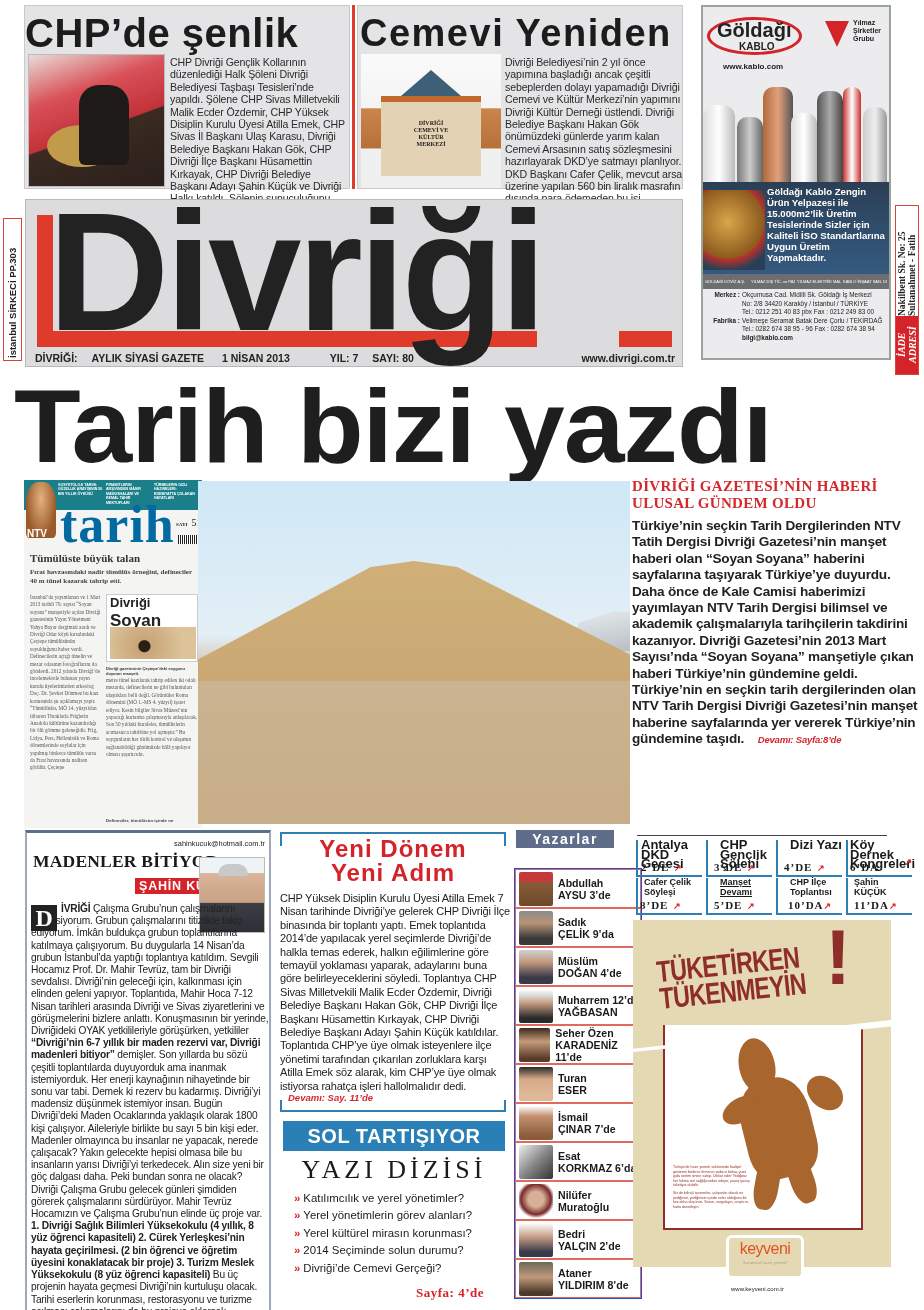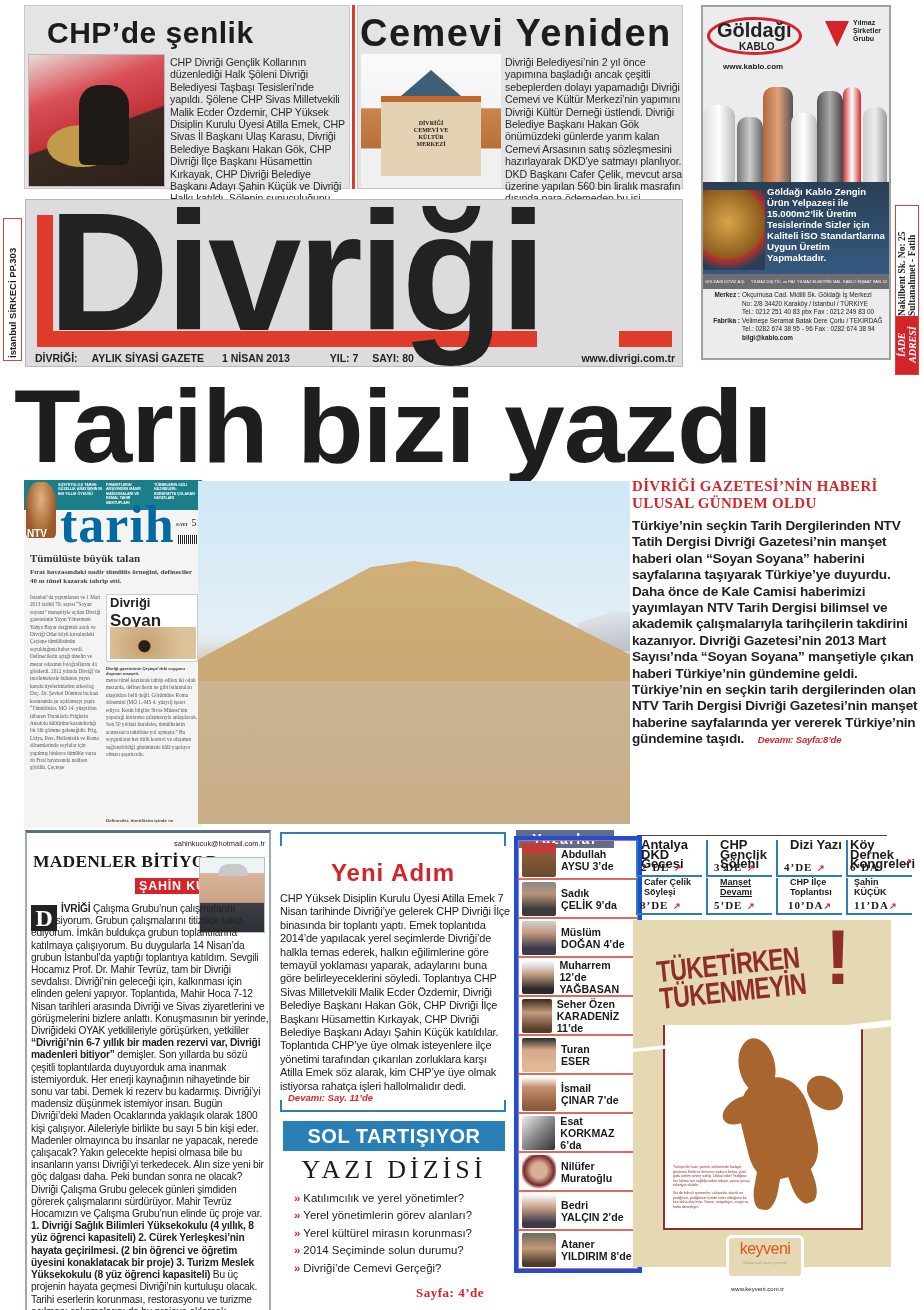--- a/index.html
+++ b/index.html
@@ -43,21 +43,21 @@
   .page-ref .lbl { font-family: "Liberation Sans", sans-serif; font-weight: bold; font-size: 13px; line-height: 9.6px; color: #1a1a1a; }
   .page-ref .num { font-family: "Liberation Serif", serif; font-weight: bold; font-size: 11px; color: #1a1a1a; letter-spacing: 1px; }
   .page-ref .arr { color: #d4282c; font-size: 9px; font-weight: bold; }
 
   .bullet { color: #d4282c; font-weight: bold; margin-right: 3px; }
 </style>
 </head>
 <body>
 
 <div class="abs story-box" style="left:24px;top:5px;width:326px;height:184px;">
-  <div class="abs story-title" style="left:22px;top:7px;font-size:30px;">CHP’de şenlik</div>
+  <div class="abs story-title" style="left:0;top:7px;font-size:40px;">CHP’de şenlik</div>
   <div class="abs photo-guitar" style="left:3px;top:48px;width:137px;height:133px;border:1px solid #bbb;">
     <div class="abs" style="left:18px;top:70px;width:70px;height:42px;border-radius:50%;background:#c29b4a;"></div>
     <div class="abs" style="left:50px;top:30px;width:50px;height:80px;border-radius:20px 20px 6px 6px;background:#1e1a18;"></div>
   </div>
   <div class="abs story-text" style="left:145px;top:50px;width:178px;">
     <span>CHP Divriği Gençlik Kollarının düzenlediği Halk Şöleni Divriği Belediyesi Taşbaşı Tesisleri’nde yapıldı.  Şölene CHP Sivas Milletvekili Malik Ecder Özdemir, CHP Yüksek Disiplin Kurulu Üyesi Atilla Emek, CHP Sivas İl Başkanı Ulaş Karasu, Divriği Belediye Başkanı Hakan Gök, CHP Divriği İlçe Başkanı Hüsamettin Kırkayak, CHP Divriği Belediye Başkanı Adayı Şahin Küçük ve Divriği Halkı katıldı. Şölenin sunuculuğunu Cemal Özgür Taşkıran yaptı.</span>
     <span class="cont">Devamı: Sayfa:11’de</span>
   </div>
 </div>
 
@@ -203,39 +203,40 @@
   <div class="abs col-text" style="left:4px;top:70px;width:238px;">
     <span class="abs" style="left:0;top:2px;width:26px;height:26px;background:#222;color:#fff;font-family:'Liberation Serif',serif;font-weight:bold;font-size:24px;line-height:26px;text-align:center;">D</span>
     <div style="text-indent:30px;">
       <b>İVRİĞİ</b><span> Çalışma Grubu’nun çalışmalarını önemsiyorum. Grubun çalışmalarını titizlikle takip ediyorum. İmkân buldukça grubun toplantılarına katılmaya çalışıyorum. Bu duygularla 14 Nisan’da grubun İstanbul’da yaptığı toplantıya katıldım. Sevgili Hocamız Prof. Dr. Mahir Tevrüz, tam bir Divriği sevdalısı. Divriği’nin geleceği için, kalkınması için elinden geleni yapıyor. Toplantıda, Mahir Hoca  7-12 Nisan tarihleri arasında Divriği ve Sivas ziyaretlerini ve görüşmelerini bizlere anlattı. Konuşmasının bir yerinde, Divriğideki OYAK yetkilileriyle görüşürken, yetkililer </span><b>“Divriği’nin  6-7 yıllık bir maden rezervi var, Divriği madenleri bitiyor”</b><span> demişler.  Son yıllarda bu sözü çeşitli toplantılarda duyuyorduk ama inanmak istemiyorduk. Her enerji kaynağının nihayetinde bir sonu var tabi. Demek ki rezerv bu kadarmış. Divriği’yi madensiz düşünmek istemiyor insan.  Bugün Divriği’deki Maden Ocaklarında yaklaşık olarak 1800 kişi çalışıyor. Aileleriyle birlikte bu sayı 5 bin kişi eder. Madenler olmayınca bu insanlar ne yapacak, nerede çalışacak? Yakın gelecekte hepisi olmasa bile bu insanların yarısı Divriği’yi terkedecek. Alın size yeni bir göç dalgası daha. Peki bundan sonra ne olacak? Divriği Çalışma Grubu gelecek günleri şimdiden görerek çalışmalarını sürdürüyor. Mahir Tevrüz Hocamızın ve Çalışma Grubu’nun elinde üç proje var. </span><b>1. Divriği Sağlık Bilimleri Yüksekokulu (4 yıllık, 8 yüz öğrenci kapasiteli) 2. Cürek Yerleşkesi’nin hayata geçirilmesi. (2 bin öğrenci ve öğretim üyesini konaklatacak bir proje) 3. Turizm Meslek Yüksekokulu (8 yüz öğrenci kapasiteli)</b><span> Bu üç projenin hayata geçmesi Divriği’nin kurtuluşu olacak. Tarihi eserlerin korunması, restorasyonu ve turizme açılması çalışmalarını da bu projeye eklersek, Divriği’nin geleceğine umutla bakabiliriz.  Bu projeleri başarmak için bu girişimlerin arkasında önemli bir toplumsal desteğe ve güce ihtiyaç var. Fikri ve siyasal görüş ayrılıklarını bir kenara bırakarak, Divriği’nin geleceği için birarada olmaktan başka yol yok.</span>
     </div>
   </div>
 </div>
 
 <div class="abs" style="left:280px;top:832px;width:230px;height:282px;">
   <div class="abs" style="left:0;top:0;width:226px;height:14px;border-top:2px solid #2e7fb4;border-left:2px solid #2e7fb4;border-right:2px solid #2e7fb4;"></div>
+  <div class="abs" style="left:0;top:5px;width:226px;text-align:center;font-weight:900;font-size:24px;line-height:24px;color:#d5232a;letter-spacing:1px;">Yeni Dönem</div>
   <div class="abs" style="left:0;top:29px;width:226px;text-align:center;font-weight:900;font-size:24px;line-height:24px;color:#d5232a;letter-spacing:1px;">Yeni Adım</div>
   <div class="abs col-text" style="left:0;top:60px;width:230px;font-size:11px;line-height:13.4px;">CHP Yüksek Disiplin Kurulu Üyesi Atilla Emek 7 Nisan tarihinde Divriği’ye gelerek CHP Divriği İlçe binasında bir toplantı yaptı. Emek toplantıda 2014’de yapılacak yerel seçimlerde Divriği’de halkla temas ederek, halkın eğilimlerine göre temayül yoklaması yaparak, adaylarını buna göre belirleyeceklerini söyledi.  Toplantıya CHP Sivas Milletvekili Malik Ecder Özdemir, Divriği Belediye Başkanı Hakan Gök, CHP Divriği İlçe Başkanı Hüsamettin Kırkayak, CHP Divriği Belediye Başkanı Adayı Şahin Küçük katıldılar.  Toplantıda CHP’ye üye olmak isteyenlere ilçe yönetimi tarafından çıkarılan zorluklara karşı Atilla Emek söz alarak, kim CHP’ye üye olmak istiyorsa rahatça işleri hallolmalıdır dedi.</div>
   <div class="abs cont" style="left:8px;top:260px;font-size:9.5px;">Devamı: Say. 11’de</div>
   <div class="abs" style="left:0;top:268px;width:226px;height:12px;border-bottom:2px solid #2e7fb4;border-left:2px solid #2e7fb4;border-right:2px solid #2e7fb4;"></div>
 </div>
 
 <div class="abs" style="left:283px;top:1121px;width:222px;height:30px;background:#2a80b6;color:#fff;font-weight:900;font-size:20px;line-height:30px;text-align:center;letter-spacing:0.5px;">SOL TARTIŞIYOR</div>
 <div class="abs" style="left:283px;top:1155px;width:222px;text-align:center;font-family:'Liberation Serif',serif;font-size:26px;line-height:30px;color:#1a1a1a;letter-spacing:4px;">YAZI DİZİSİ</div>
 <div class="abs" style="left:294px;top:1190px;width:215px;font-family:'Liberation Sans Narrow','Liberation Sans',sans-serif;font-size:11.4px;line-height:17.4px;color:#1a1a1a;">
   <div><span class="bullet">»</span><span>Katılımcılık ve yerel yönetimler?</span></div>
   <div><span class="bullet">»</span><span>Yerel yönetimlerin görev alanları?</span></div>
   <div><span class="bullet">»</span><span>Yerel kültürel mirasın korunması?</span></div>
   <div><span class="bullet">»</span><span>2014 Seçiminde  solun durumu?</span></div>
   <div><span class="bullet">»</span><span>Divriği’de Cemevi Gerçeği?</span></div>
 </div>
 <div class="abs" style="left:416px;top:1285px;font-family:'Liberation Serif',serif;font-weight:bold;font-size:13px;color:#d5232a;letter-spacing:0.5px;">Sayfa: 4’de</div>
 
 <div class="abs" style="left:516px;top:830px;width:98px;height:18px;background:#5f6d8a;color:#fff;font-weight:900;font-size:14px;line-height:18px;text-align:center;letter-spacing:1.5px;">Yazarlar</div>
-<div class="abs" style="left:514px;top:836px;width:128px;border:4px solid #1d4ed8;">
+<div class="abs" style="left:514px;top:868px;width:128px;border:1px solid #1d4ed8;">
   <div class="author-row">
       <div class="author-face" style="background:linear-gradient(180deg,#c43a3a 0%,#c43a3a 30%,#8a5a3a 31%,#6a4a2a 100%);"></div>
       <div class="author-name">
         <div>Abdullah</div>
         <div>AYSU 3’de</div>
       </div>
     </div>
   <div class="author-row">
       <div class="author-face" style="background:linear-gradient(180deg,#8a8a8a 0%,#b89478 35%,#3a3a3a 80%);"></div>
       <div class="author-name">

